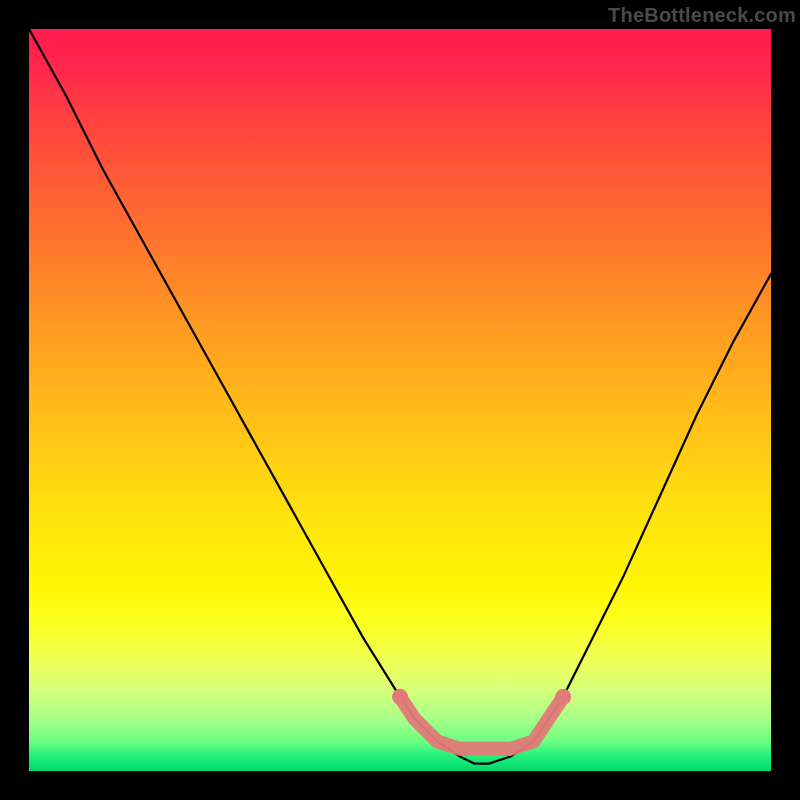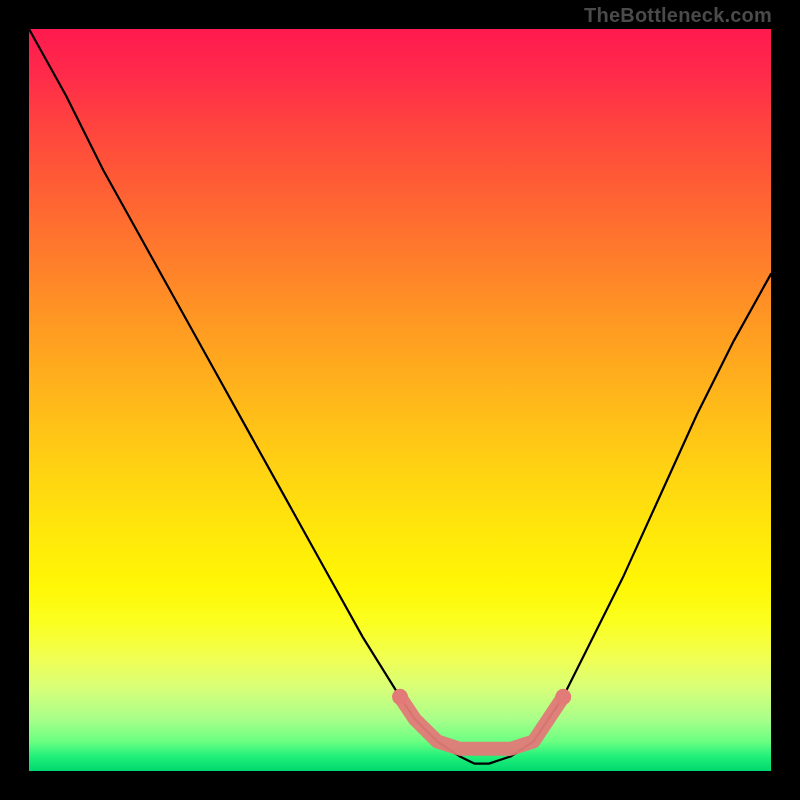--- a/index.html
+++ b/index.html
@@ -13,21 +13,21 @@
   }
   .frame {
     position: relative;
     width: 800px;
     height: 800px;
     background: #000;
   }
   .watermark {
     position: absolute;
     top: 4px;
-    right: 28px;
+    right: 4px;
     color: #4a4a4a;
     font-size: 20px;
     font-weight: 600;
     letter-spacing: 0.2px;
     z-index: 10;
   }
   .plot-outer {
     position: absolute;
     left: 29px;
     top: 29px;

